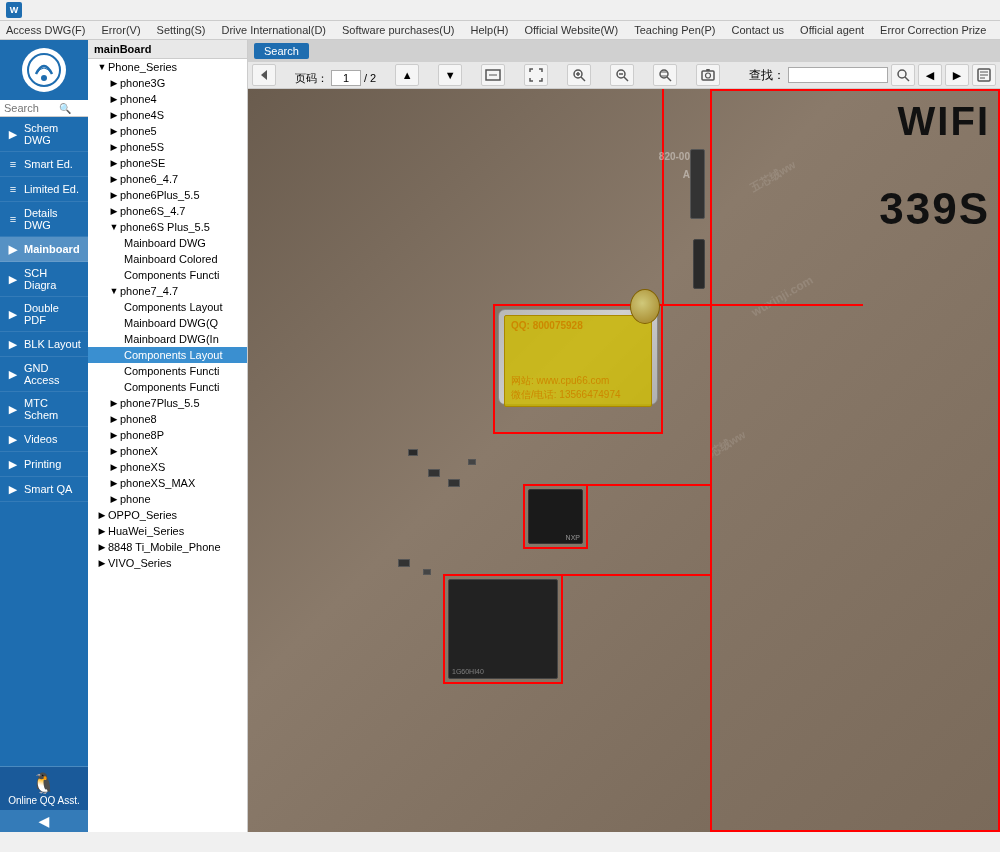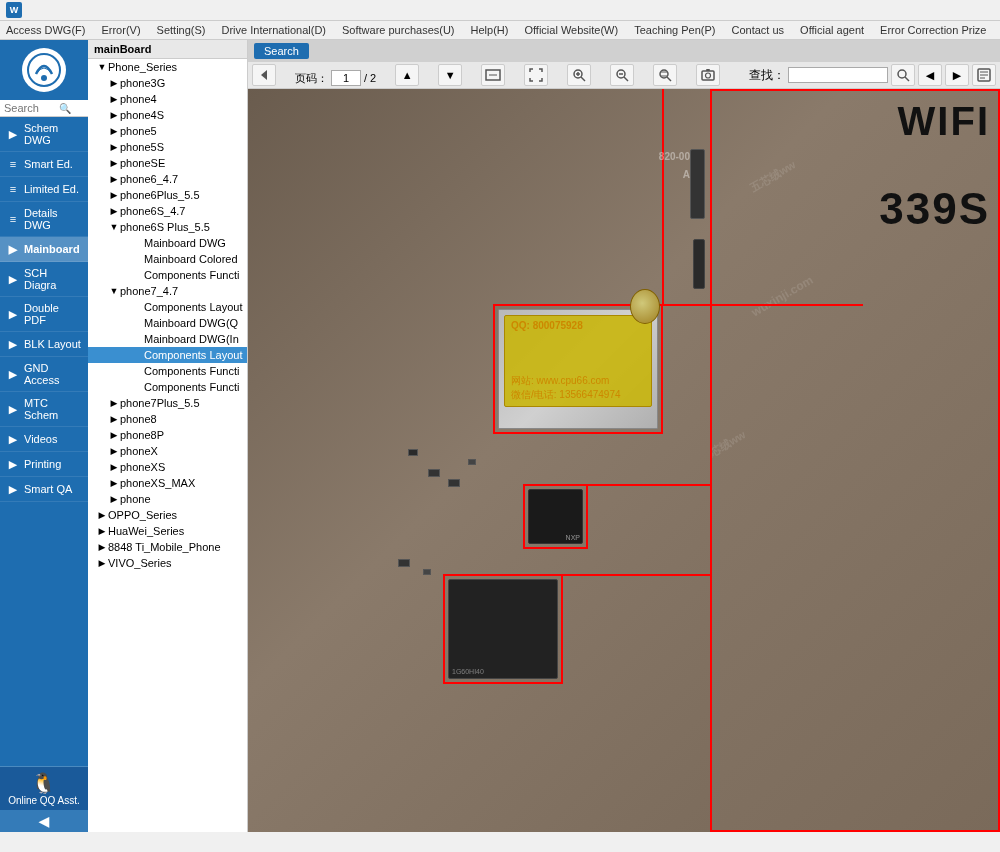--- a/index.html
+++ b/index.html
@@ -133,21 +133,21 @@
     }
     .tree-item.bold-selected { background: #3a8fd0; color: white; }
     .tree-arrow {
       width: 12px; text-align: center; font-size: 9px; flex-shrink: 0;
     }
     .tree-label {
       flex: 1; overflow: hidden; text-overflow: ellipsis;
     }
     .indent1 { padding-left: 8px; }
     .indent2 { padding-left: 20px; }
-    .indent3 { padding-left: 44px; }
+    .indent3 { padding-left: 24px; }
 
     
     #content {
       flex: 1;
       display: flex;
       flex-direction: column;
       overflow: hidden;
     }
 
     
@@ -601,21 +601,21 @@
         <div class="watermark" style="top:500px;left:50px;font-size:11px;">五芯绒ww</div>
         <div class="watermark" style="top:550px;left:250px;font-size:11px;">XGA0000</div>
 
         <div style="position:absolute;top:10px;right:10px;font-size:40px;font-weight:bold;color:#111;letter-spacing:2px;">WIFI</div>
         <div style="position:absolute;top:55px;right:10px;font-size:44px;font-weight:bold;color:#111;letter-spacing:2px;margin-top:40px;">339S</div>
 
         <div class="red-box" style="top:0;right:0;width:290px;height:100%;"></div>
 
         <div style="position:absolute;top:0;left:0;right:290px;bottom:0;background:linear-gradient(135deg,#6a5c4e 0%, #8a7a6a 50%, #7c6c5c 100%);">
 
-          <div style="position:absolute;top:220px;left:250px;width:160px;height:120px;background:linear-gradient(135deg,#b8b8b8,#d0d0d0,#b0b0b0);border:1px solid #888;border-radius:1px;">
+          <div style="position:absolute;top:220px;left:250px;width:160px;height:96px;background:linear-gradient(135deg,#b8b8b8,#d0d0d0,#b0b0b0);border:1px solid #888;border-radius:7px;">
 
             <div class="info-box" style="top:5px;left:5px;width:148px;">
               <div style="color:#cc8800;font-weight:bold;font-size:10px;">QQ: 800075928</div>
               <div style="color:#cc8800;font-size:10px;margin-top:43px;">网站: www.cpu66.com</div>
               <div style="color:#cc8800;font-size:10px;">微信/电话: 13566474974</div>
             </div>
           </div>
 
           <div class="red-box" style="top:215px;left:245px;width:170px;height:130px;"></div>
 

